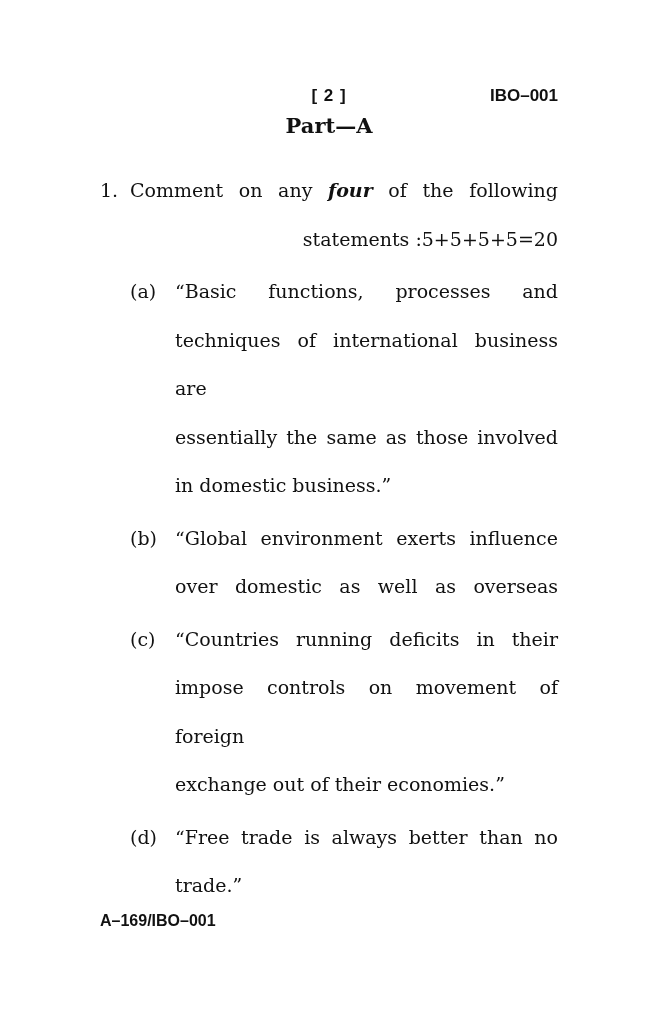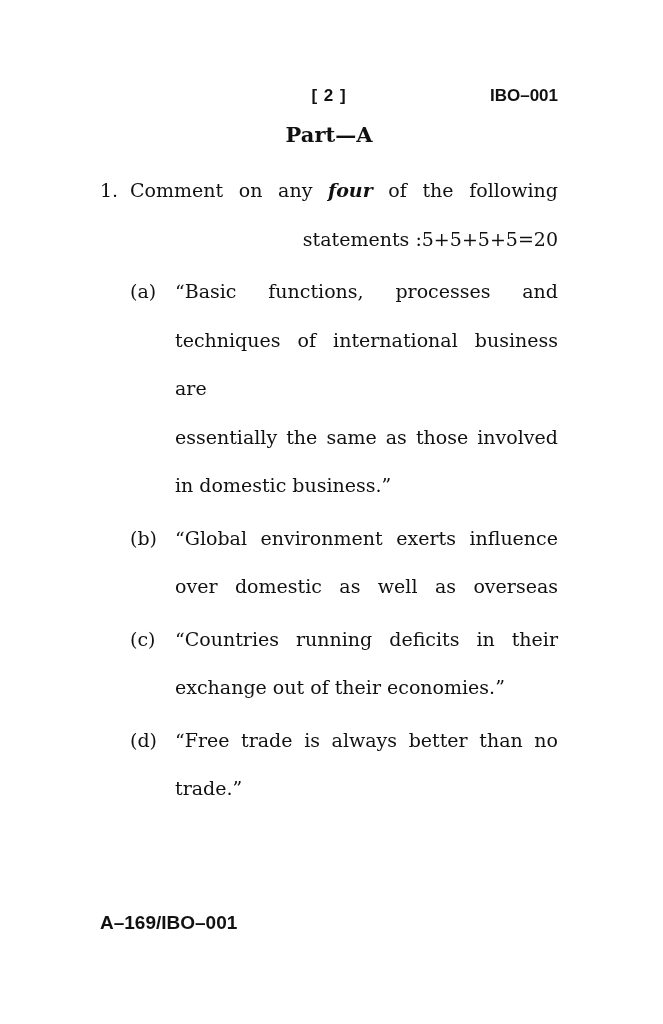--- a/index.html
+++ b/index.html
@@ -27,21 +27,21 @@
     left: 50%;
     transform: translateX(-50%);
     letter-spacing: 1px;
   }
   .paper-code {
     position: absolute;
     right: 0;
   }
   .section-title {
     position: absolute;
-    top: 122px;
+    top: 113px;
     left: 100px;
     right: 105px;
     text-align: center;
     font-weight: bold;
     font-size: 21px;
   }
   .question {
     position: absolute;
     top: 166px;
     left: 100px;
@@ -76,21 +76,21 @@
     font-size: 19px;
     line-height: 48.5px;
   }
   .item-lines { flex: 1; min-width: 0; }
   .footer {
     position: absolute;
     top: 912px;
     left: 100px;
     font-family: "Liberation Sans", sans-serif;
     font-weight: bold;
-    font-size: 19px;
+    font-size: 16px;
   }
 </style>
 </head>
 <body>
 
 <div class="page">
 
   <div class="header">
     <span class="page-num">[ 2 ]</span>
     <span class="paper-code">IBO–001</span>
@@ -122,20 +122,21 @@
     <div class="item-lines">
               <div class="line">“Global environment exerts influence</div>
               <div class="line">over domestic as well as overseas</div>
             </div>
   </div>
 
   <div class="item">
     <div class="item-label">(c)</div>
     <div class="item-lines">
               <div class="line">“Countries running deficits in their</div>
+              <div class="line">impose controls on movement of foreign</div>
               <div class="line last">exchange out of their economies.”</div>
             </div>
   </div>
 
   <div class="item">
     <div class="item-label">(d)</div>
     <div class="item-lines">
               <div class="line">“Free trade is always better than no</div>
               <div class="line last">trade.”</div>
             </div>

